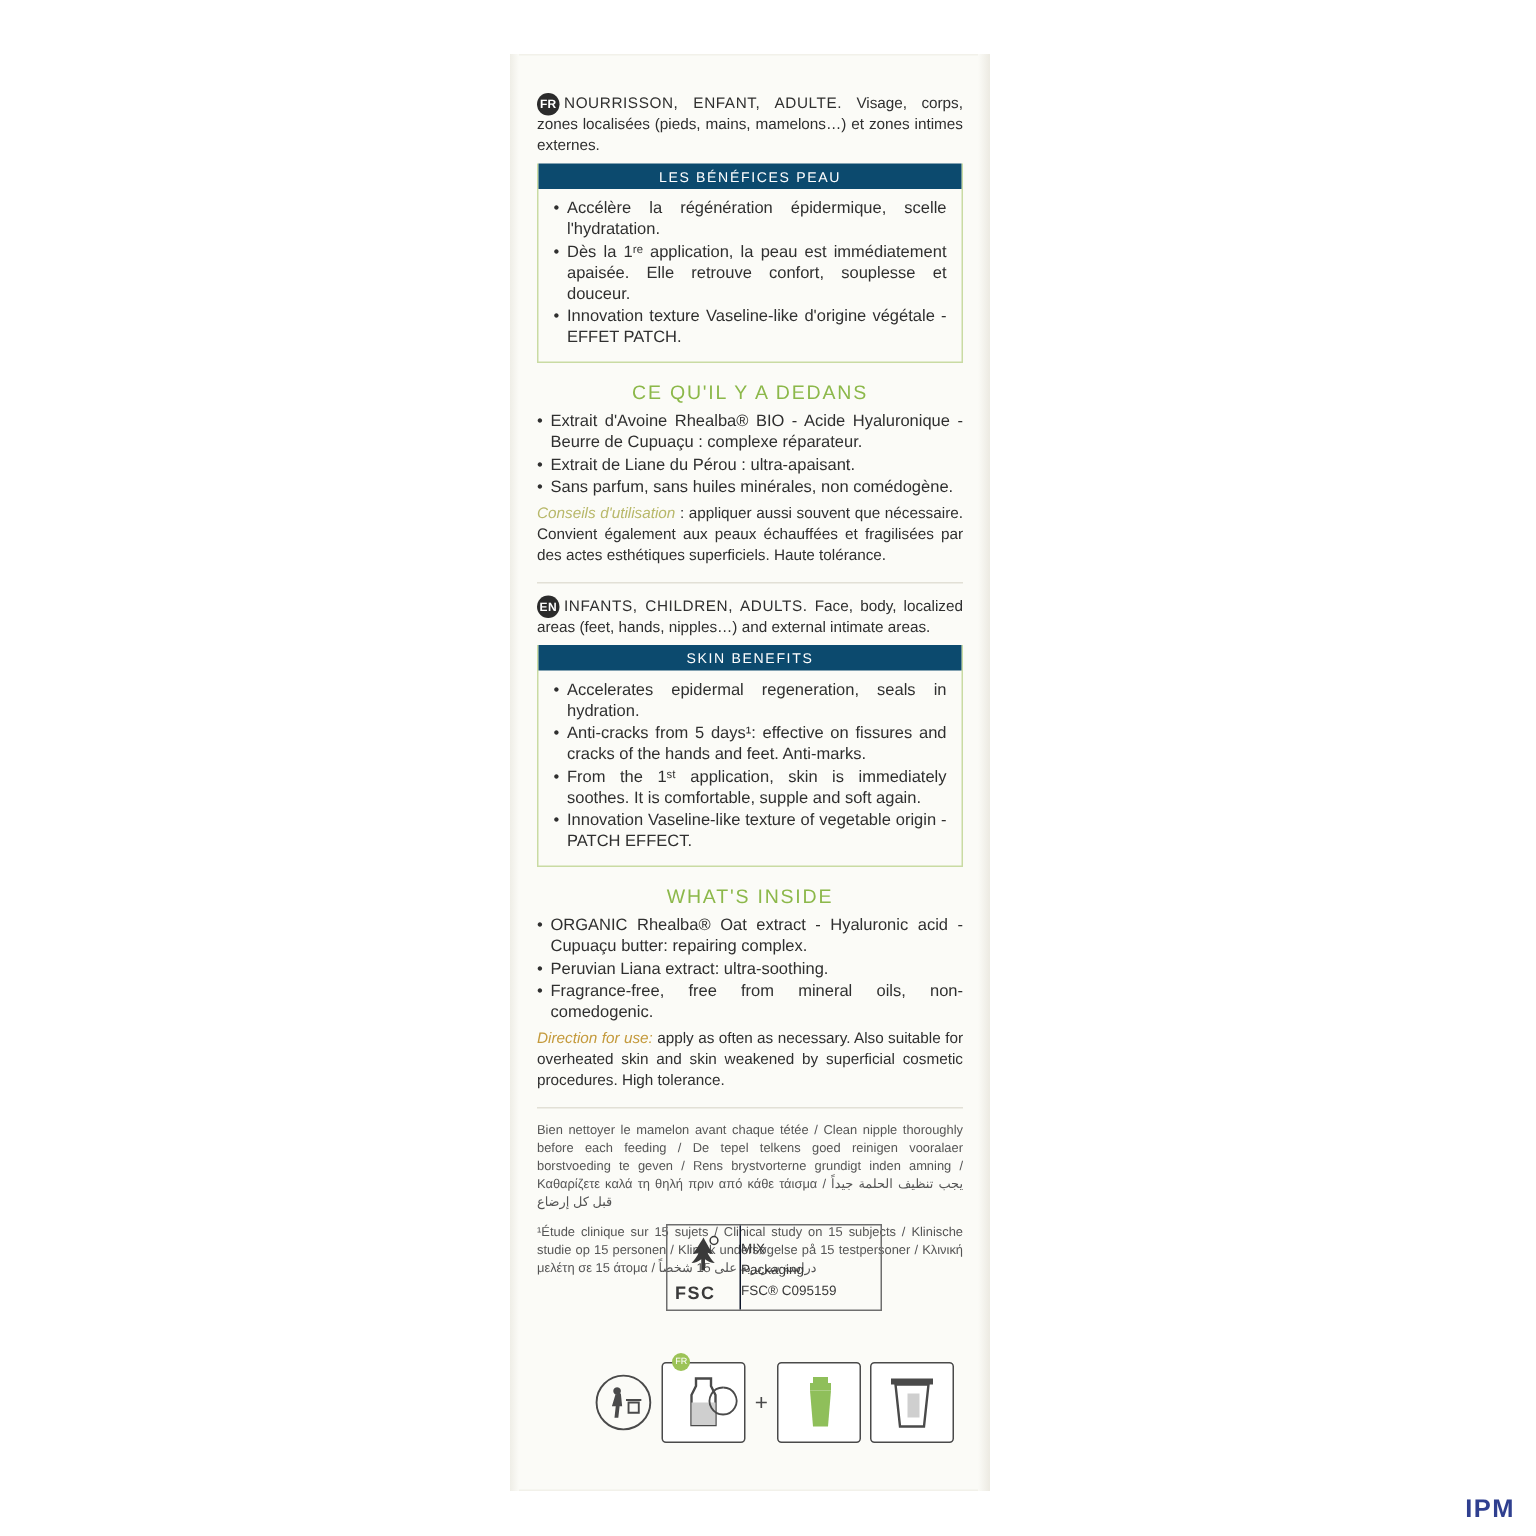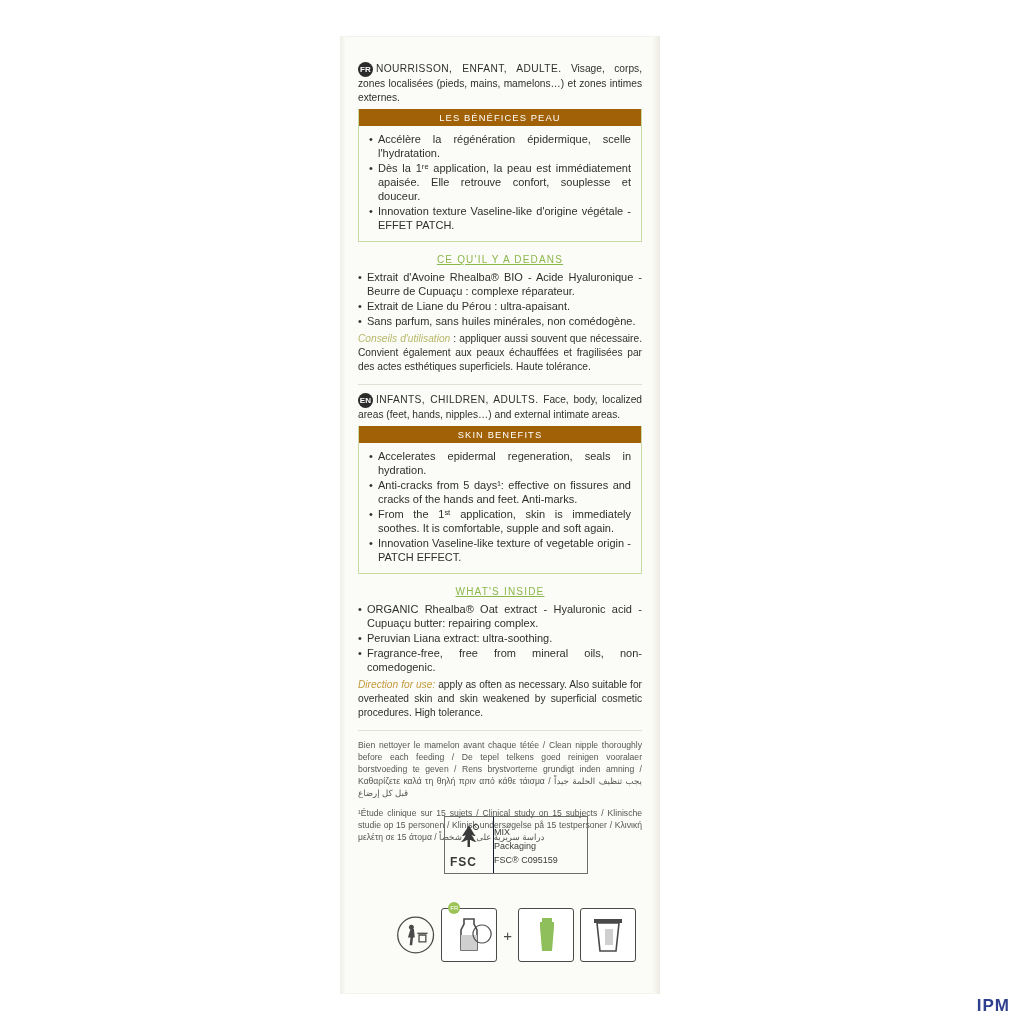--- a/index.html
+++ b/index.html
@@ -60,21 +60,21 @@
     font-size: 10.2px;
     line-height: 14px;
     color: #2f2f2f;
     text-align: justify;
     margin: 0 0 10px 0;
   }
   .intro .caps {
     letter-spacing: 0.4px;
   }
   .greenbar {
-    background: #a16207;
+    background: #0c4a6e;
     color: #ffffff;
     text-align: center;
     font-size: 9.4px;
     letter-spacing: 1.1px;
     padding: 3px 0 3px 0;
     margin: 0 0 6px 0;
   }
   .greenbox {
     border: 1px solid #c9dba3;
     border-top: none;
@@ -100,24 +100,23 @@
   }
   ul.bullets li:before {
     content: "•";
     position: absolute;
     left: 0;
     top: 0;
   }
   .section-title {
     color: #8cb84a;
     text-align: center;
-    font-size: 10px;
+    font-size: 13px;
     letter-spacing: 1.2px;
     margin: 0 0 5px 0;
-    text-decoration: underline;
   }
   .hr-line {
     border: none;
     border-top: 1px solid #e2e0d6;
     margin: 10px 0 8px 0;
   }
   .inside-list {
     margin: 0 0 6px 0;
   }
   .advice {

